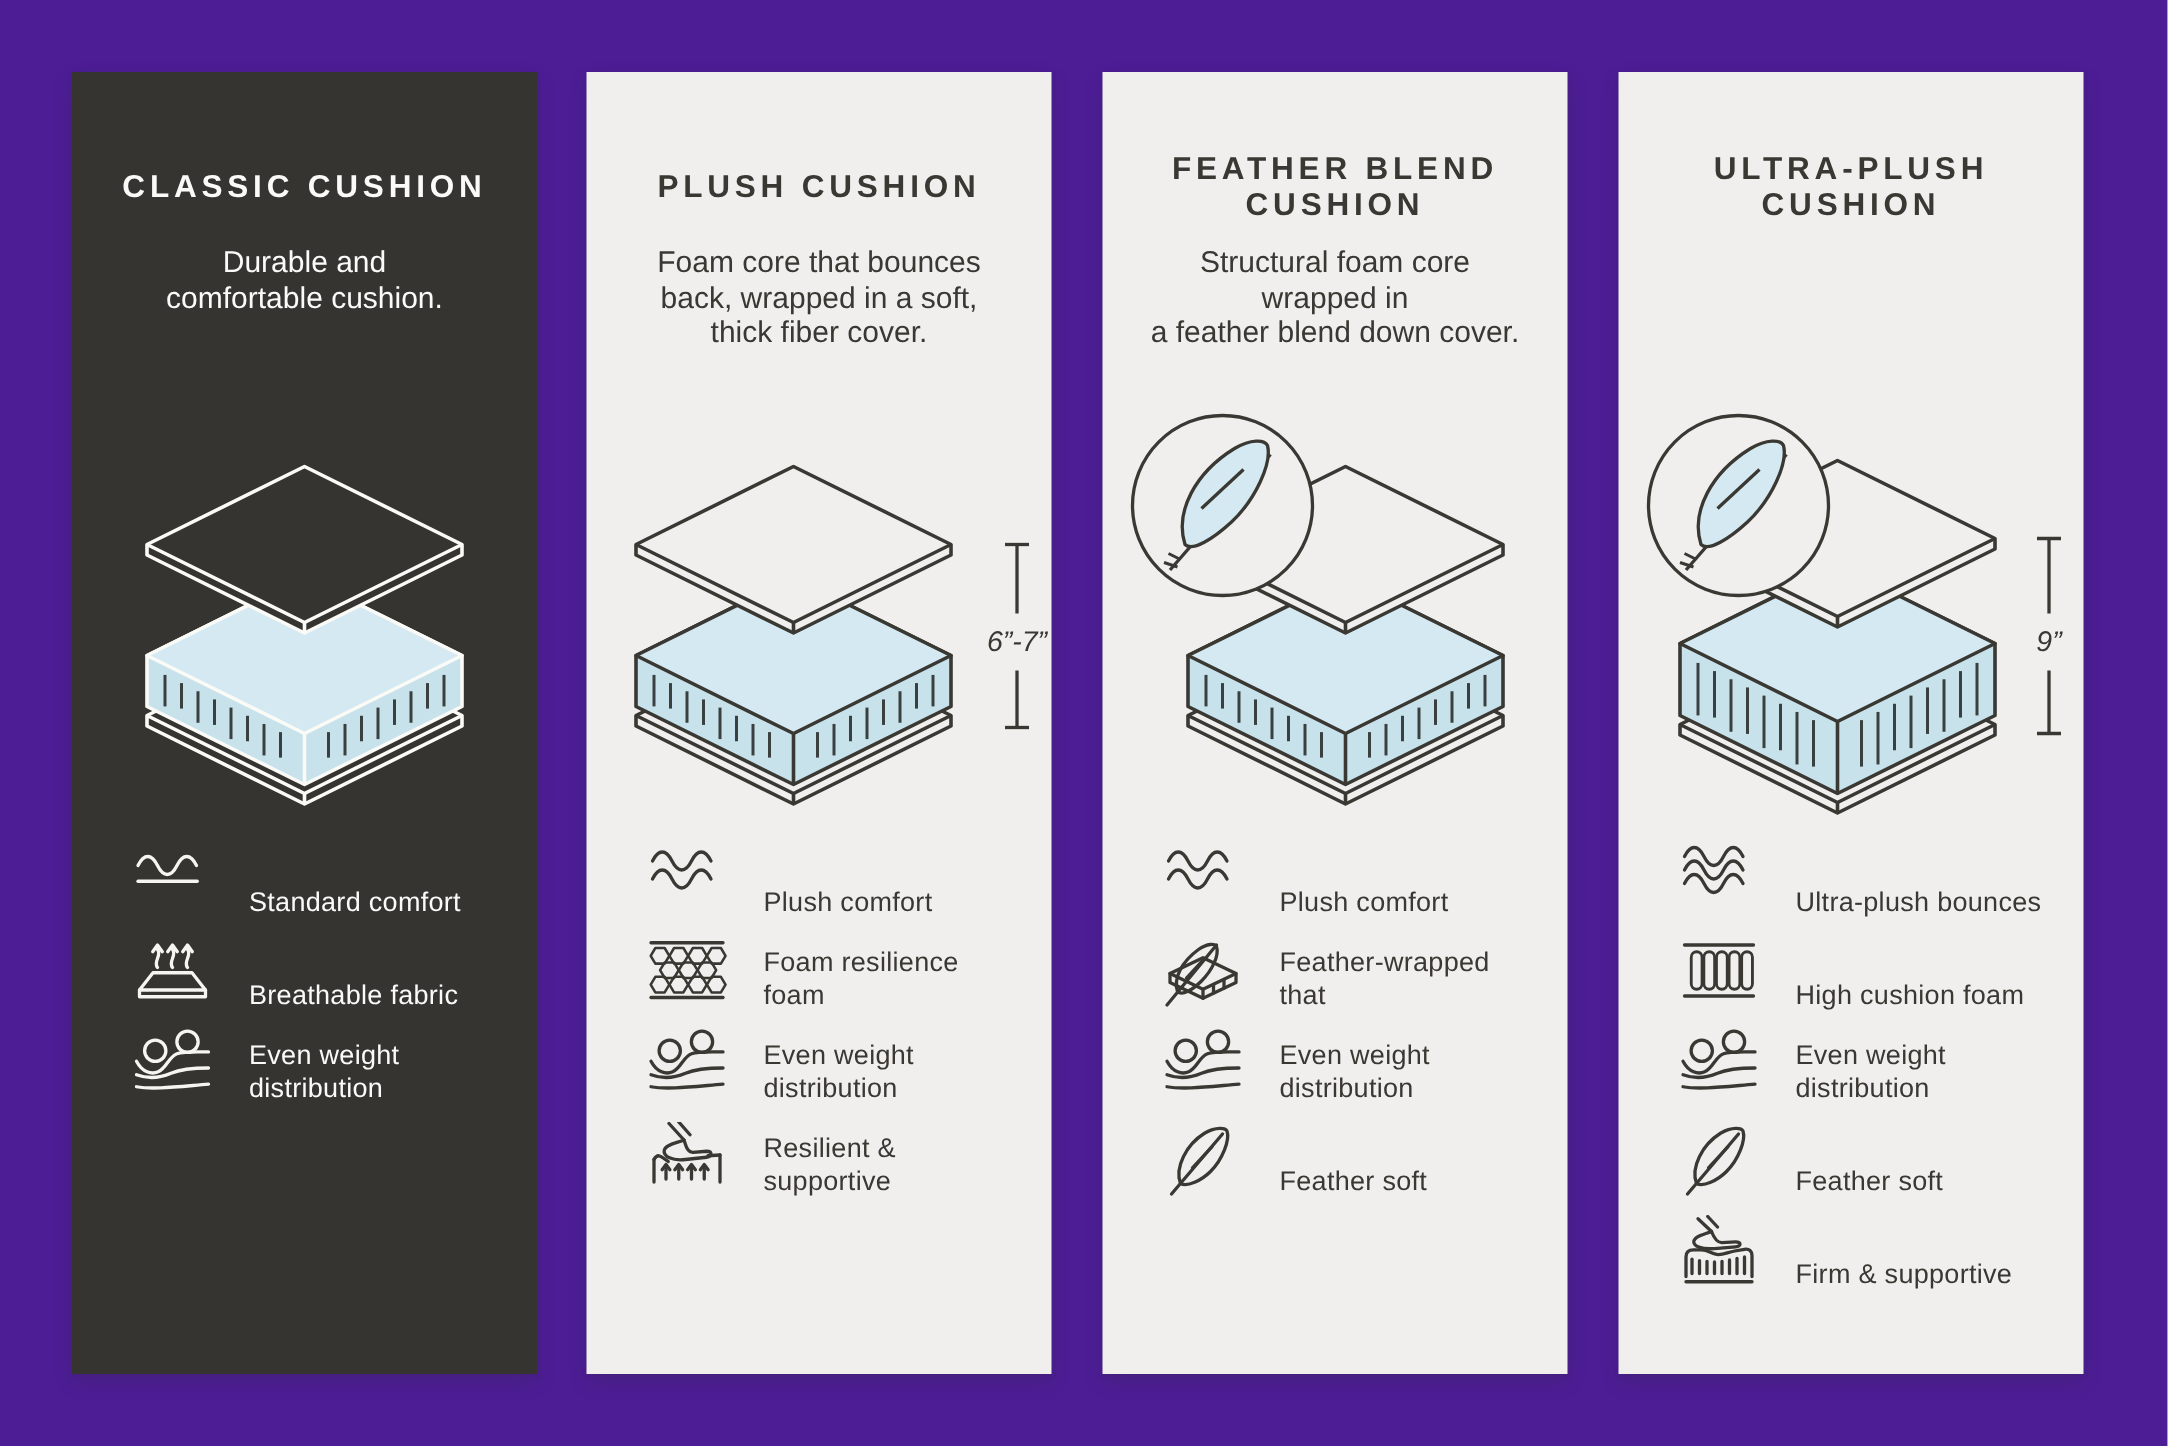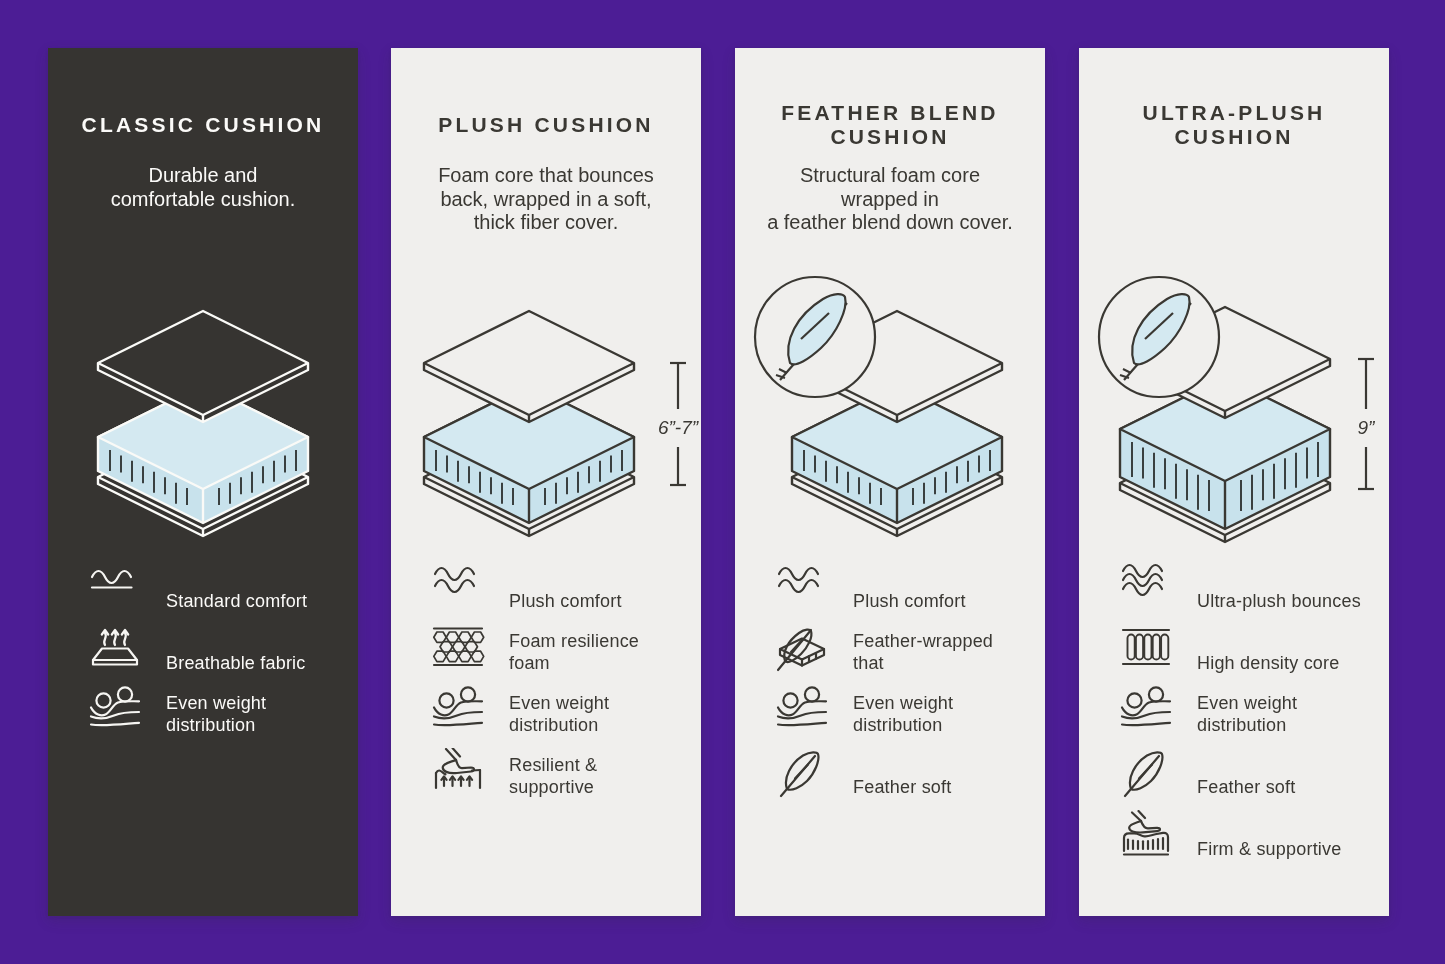--- a/index.html
+++ b/index.html
@@ -418,21 +418,21 @@
             <svg viewBox="0 0 54 50" fill="none" stroke="currentColor" stroke-width="2.2" stroke-linecap="round" stroke-linejoin="round">
               <path d="M4 6 L50 6"></path>
               <path d="M4 40 L50 40"></path>
               <rect x="8.5" y="10.5" width="7.2" height="25" rx="3.6" stroke-width="1.9"></rect>
               <rect x="16.9" y="10.5" width="7.2" height="25" rx="3.6" stroke-width="1.9"></rect>
               <rect x="25.3" y="10.5" width="7.2" height="25" rx="3.6" stroke-width="1.9"></rect>
               <rect x="33.7" y="10.5" width="7.2" height="25" rx="3.6" stroke-width="1.9"></rect>
               <rect x="42.1" y="10.5" width="7.2" height="25" rx="3.6" stroke-width="1.9"></rect>
             </svg>
           </span>
-      <span class="f-label">High density core</span>
+      <span class="f-label">High cushion foam</span>
     </li>
 
     <li class="feature">
       <span class="f-icon">
             <svg viewBox="0 0 54 50" fill="none" stroke="currentColor" stroke-width="2.2" stroke-linecap="round" stroke-linejoin="round">
               <circle cx="15.5" cy="14.5" r="7.1"></circle>
               <circle cx="37" cy="8.5" r="7.1"></circle>
      <path d="M3 21.5 C7 29 13 30.5 17.5 28.5 C23 26 24.5 18.5 30 16.5 C35 14.8 42 15.3 51 15.3"></path>
      <path d="M3 30.5 C11 33.5 19 32.5 26 29.5 C33 26.5 42 26 51 26"></path>
      <path d="M3 38.5 C14 40.5 30 38.5 51 36.8"></path>

